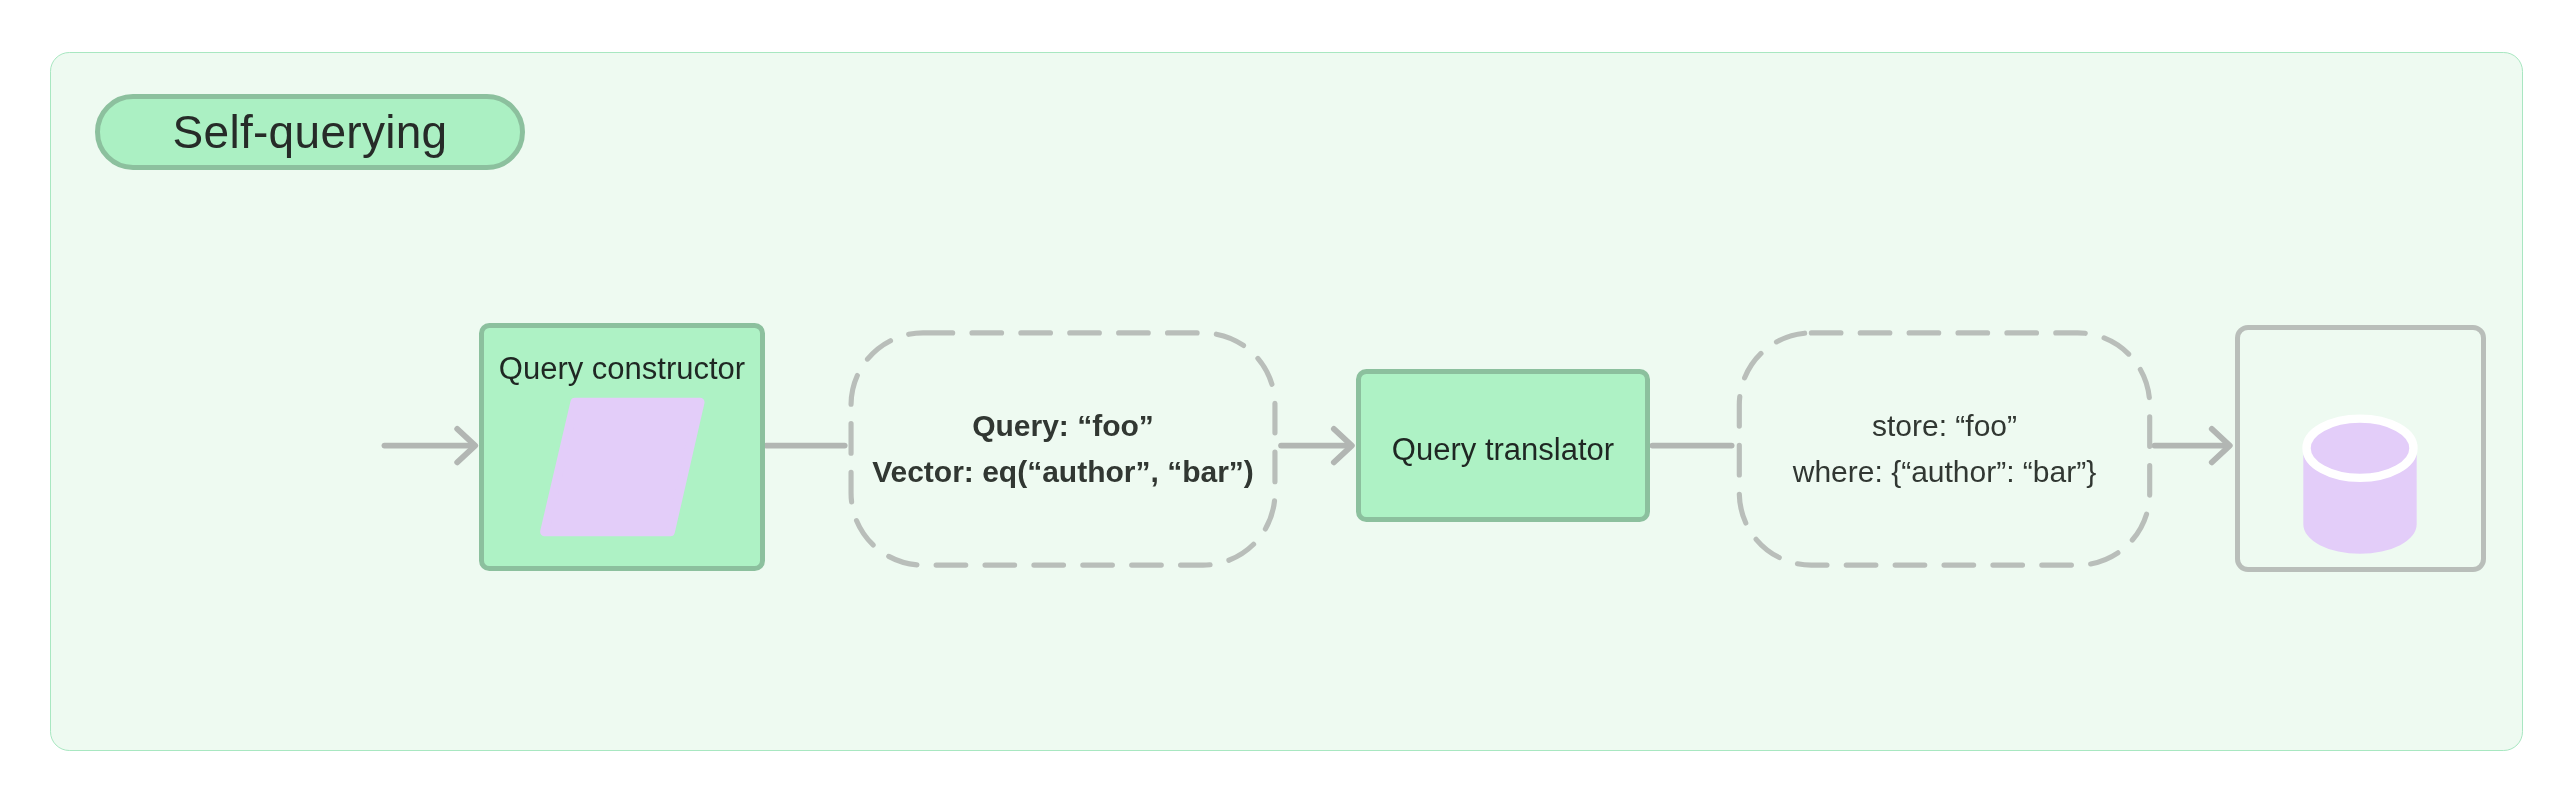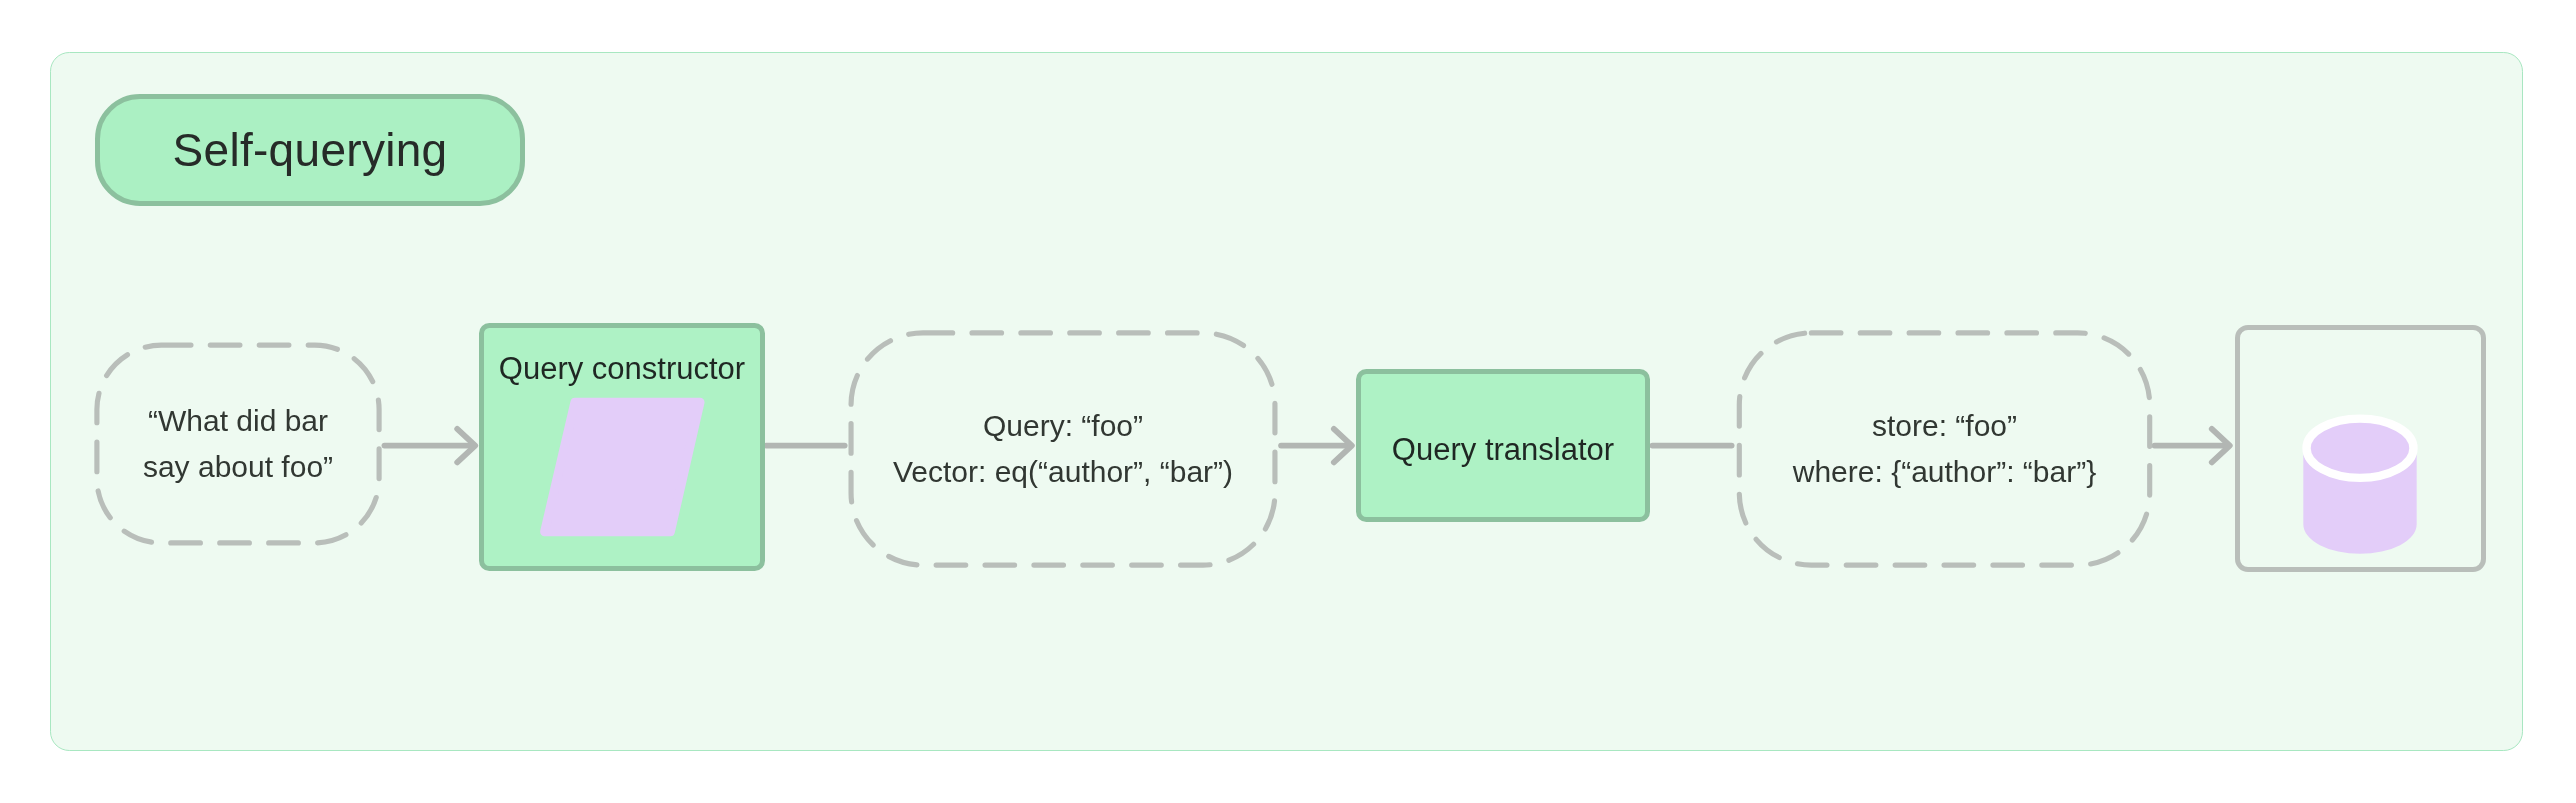--- a/index.html
+++ b/index.html
@@ -13,21 +13,21 @@
     position: absolute;
     left: 50px; top: 52px;
     width: 2473px; height: 699px;
     background: #eefaf1;
     border: 1.9px solid #a8e7c1;
     border-radius: 19.3px;
   }
   .badge {
     position: absolute;
     left: 44px; top: 41px;
-    width: 430px; height: 112px;
+    width: 430px; height: 76px;
     background: #abf0c3;
     border: 5.8px solid #8cc09e;
     border-radius: 45px;
     display: flex; align-items: center; justify-content: center;
     font-size: 46px;
     color: #262b28;
     letter-spacing: 0.3px;
   }
   .connectors {
     position: absolute;
@@ -102,36 +102,29 @@
     </g>
     <g>
       <line x1="2487" y1="610" x2="2610" y2="610"></line>
     </g>
     <g>
       <line x1="3267" y1="610" x2="3380" y2="610"></line>
       <polyline points="3356,584 3384,610 3356,636"></polyline>
     </g>
   </svg>
 
-  <div class="node-dashed" style="left:43px; top:289px; width:288px; height:204px;">
-    <svg class="dash-border" viewBox="0 0 447 316">
-      <rect x="4.5" y="4.5" width="438" height="307" rx="100" fill="none" stroke="#b9beba" stroke-width="8" stroke-dasharray="46 30" stroke-linecap="round"></rect>
-    </svg>
-    <div class="node-text">“What did bar</div>
-    <div class="node-text">say about foo”</div>
-  </div>
 
   <div class="box" style="left:428px; top:270px; width:286px; height:248px;">
     <div class="box-title" style="top:23px;">Query constructor</div>
     <svg class="icon-svg" style="left:0; top:0;" width="276" height="238" viewBox="0 0 428 369">
       <path d="M141,115 L335,115 L289,316 L94,316 Z" fill="#e3cdf9" stroke="#e3cdf9" stroke-width="14" stroke-linejoin="round"></path>
     </svg>
   </div>
 
-  <div class="node-dashed" style="left:797px; top:277px; width:430px; height:238px;">
+  <div class="node-dashed" style="left:797px; top:277px; width:430px; height:238px;font-weight:bold;">
     <svg class="dash-border" viewBox="0 0 668 370">
       <rect x="4.5" y="4.5" width="659" height="361" rx="112" fill="none" stroke="#b9beba" stroke-width="8" stroke-dasharray="46 30" stroke-linecap="round"></rect>
     </svg>
     <div class="node-text">Query: “foo”</div>
     <div class="node-text">Vector: eq(“author”, “bar”)</div>
   </div>
 
   <div class="box" style="left:1305px; top:316px; width:294px; height:153px;">
     <div class="box-center-label">Query translator</div>
   </div>

